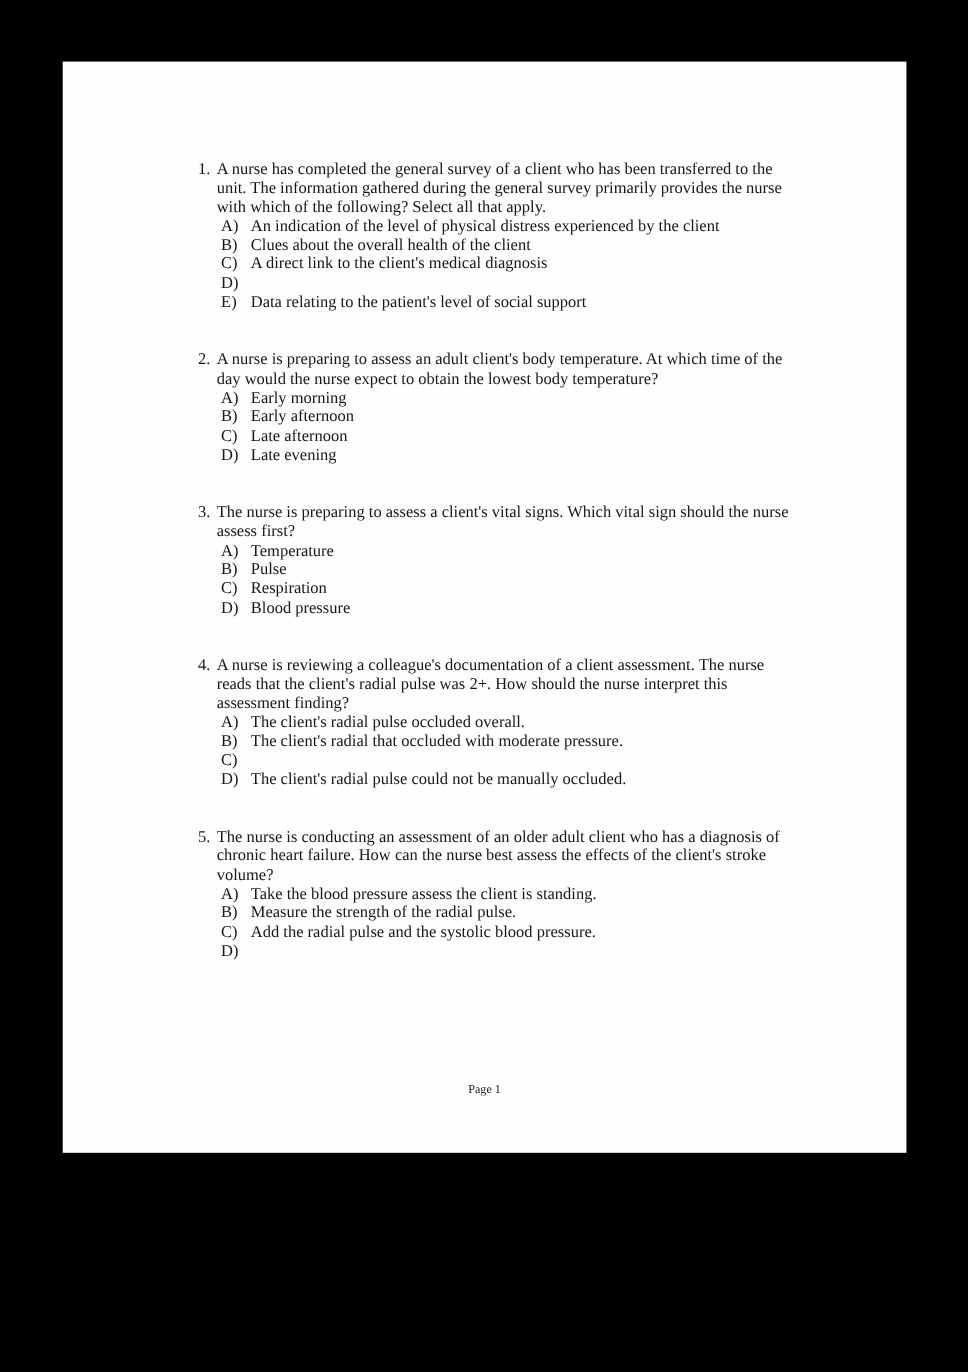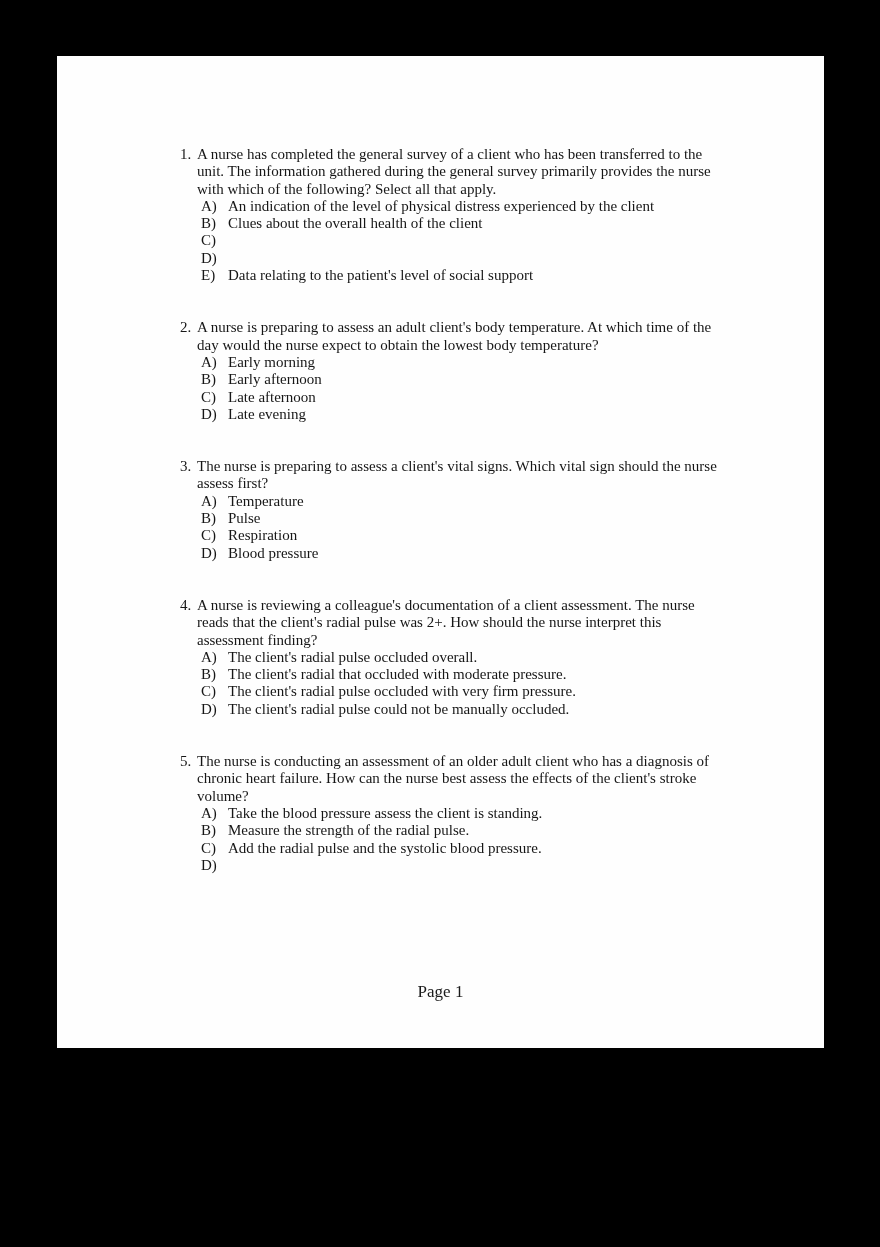--- a/index.html
+++ b/index.html
@@ -50,21 +50,21 @@
   .letter {
     width: 27px;
     flex: none;
   }
   .footer {
     position: absolute;
     top: 927px;
     left: 0;
     width: 100%;
     text-align: center;
-    font-size: 17px;
+    font-size: 11px;
     color: #1b1b1b;
   }
 </style>
 </head>
 <body>
 
 <div class="paper">
   <div class="content">
   <div class="question">
     <div class="qnum">1.</div>
@@ -76,20 +76,21 @@
     <span class="otext">An indication of the level of physical distress experienced by the client</span>
   </div>
 
   <div class="option">
     <span class="letter">B)</span>
     <span class="otext">Clues about the overall health of the client</span>
   </div>
 
   <div class="option">
     <span class="letter">C)</span>
+    <span class="otext">A direct link to the client's medical diagnosis</span>
   </div>
 
   <div class="option">
     <span class="letter">D)</span>
   </div>
 
   <div class="option">
     <span class="letter">E)</span>
     <span class="otext">Data relating to the patient's level of social support</span>
   </div>
@@ -163,21 +164,20 @@
     <span class="otext">The client's radial pulse occluded overall.</span>
   </div>
 
   <div class="option">
     <span class="letter">B)</span>
     <span class="otext">The client's radial that occluded with moderate pressure.</span>
   </div>
 
   <div class="option">
     <span class="letter">C)</span>
-    <span class="otext">The client's radial pulse occluded with very firm pressure.</span>
   </div>
 
   <div class="option">
     <span class="letter">D)</span>
     <span class="otext">The client's radial pulse could not be manually occluded.</span>
   </div>
 </div>
     </div>
   </div>
 

